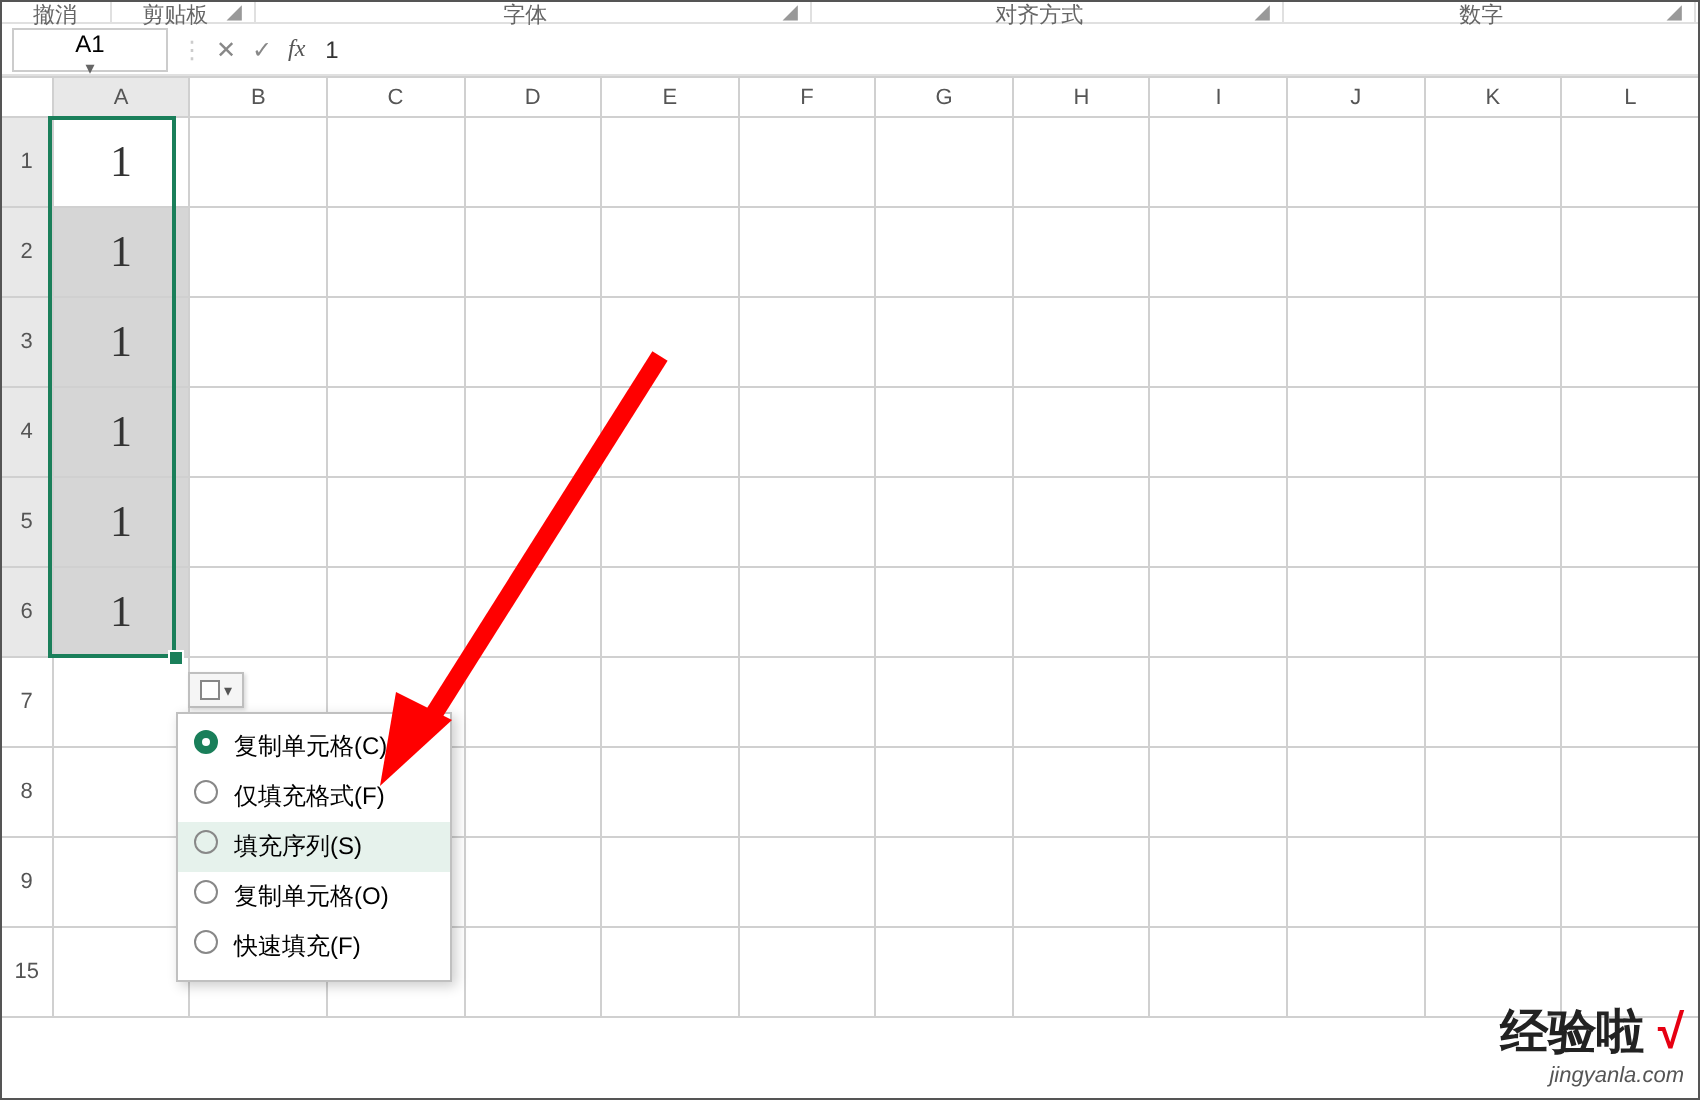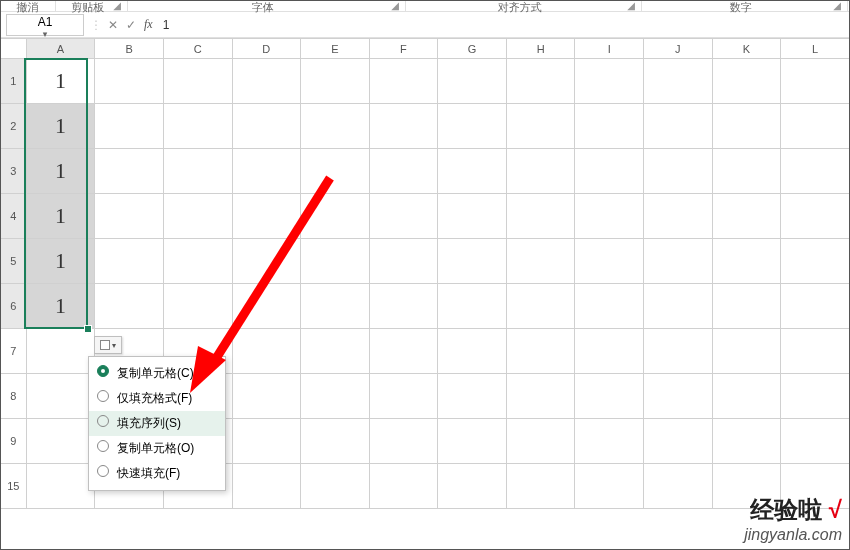--- a/index.html
+++ b/index.html
@@ -45,21 +45,21 @@
   .menu-item .radio { width: 12px; height: 12px; border: 1px solid #888; border-radius: 50%; margin-right: 8px; display: flex; align-items: center; justify-content: center; }
   .menu-item .radio.sel { background: #1a7f5a; border-color: #1a7f5a; }
   .menu-item .radio.sel::after { content: ""; width: 4px; height: 4px; background: #fff; border-radius: 50%; }
   .menu-item.hover { background: #e6f2ec; }
 
   .arrow-svg { position: absolute; pointer-events: none; }
 
   .watermark { position: absolute; right: 8px; bottom: 4px; text-align: right; pointer-events: none; }
   .wm1 { font-size: 24px; font-weight: 700; color: #222; }
   .wm1 .chk { color: #e60012; font-weight: 900; }
-  .wm2 { font-size: 16px; color: #555; font-style: italic; margin-left: 33px; }
+  .wm2 { font-size: 11px; color: #555; font-style: italic; margin-left: 33px; }
 
   .frame { position: absolute; inset: 0; border: 1px solid #555; pointer-events: none; }
 </style>
 </head>
 <body>
 
 <div class="ribbon-groups">
   <div class="ribbon-group" style="width:56px">
     <span class="label">撤消</span>
   </div>

